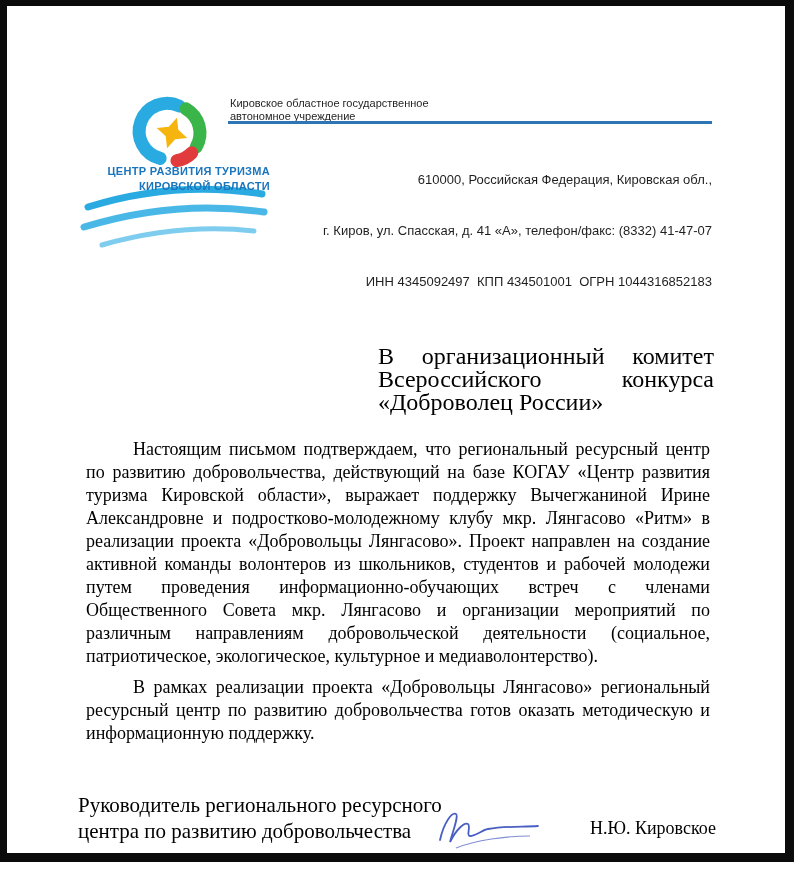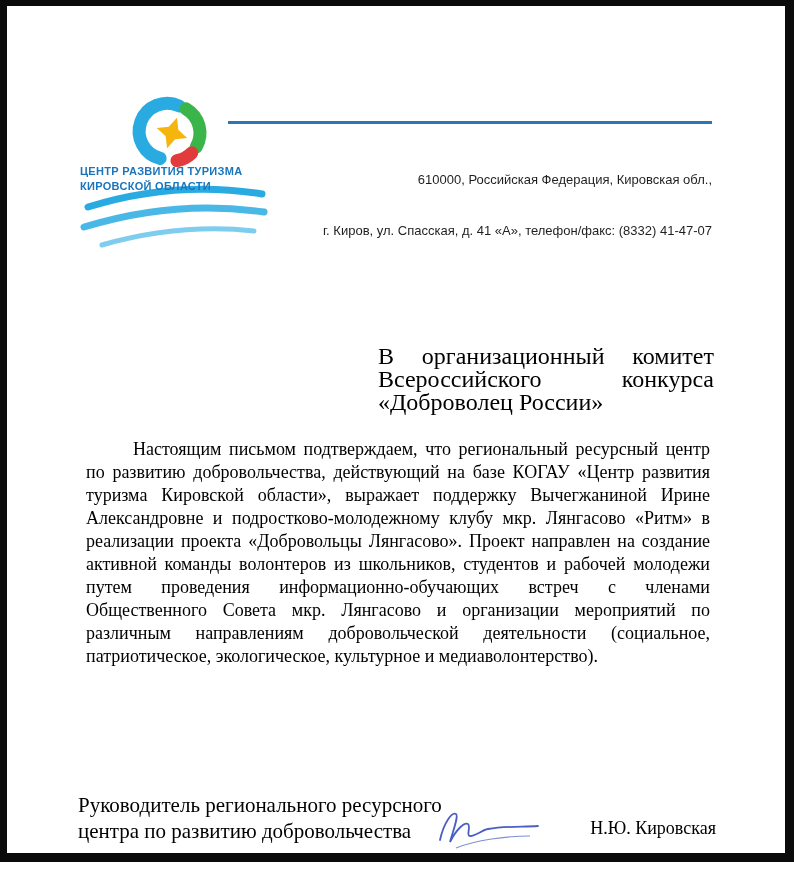--- a/index.html
+++ b/index.html
@@ -17,21 +17,21 @@
     box-sizing:border-box;
     border-style:solid;border-color:#0b0b0b;
     border-width:6px 9px 9px 7px;
     pointer-events:none;
   }
   
   .logo{position:absolute;left:80px;top:92px;width:190px;height:165px;}
   .logo svg{position:absolute;left:0;top:0;}
   .logo-text{
     position:absolute;left:0;top:72px;width:100%;
-    text-align:left;
+    text-align:right;
     font-family:"Liberation Sans", sans-serif;
     font-weight:bold;font-size:11px;line-height:15px;
     color:#1b75bc;letter-spacing:.3px;
     white-space:pre-line;
   }
   .org-ru,.org-en{
     position:absolute;top:97px;
     font-family:"Liberation Sans", sans-serif;
     font-size:11px;line-height:13px;color:#1f1f1f;
     white-space:pre-line;
@@ -89,38 +89,42 @@
       <path d="M 92 25 L 97 36 L 108 41 L 97 46 L 92 57 L 87 46 L 76 41 L 87 36 Z" fill="#f6b40e" transform="rotate(18 92 41)"></path>
 
       <path d="M 8 115 Q 95 88 182 102" fill="none" stroke="#29abe2" stroke-width="7" stroke-linecap="round"></path>
       <path d="M 4 135 Q 95 107 184 120" fill="none" stroke="#29abe2" stroke-width="7" stroke-linecap="round" opacity="0.85"></path>
       <path d="M 22 153 Q 100 131 174 139" fill="none" stroke="#29abe2" stroke-width="5" stroke-linecap="round" opacity="0.6"></path>
     </svg>
     <div class="logo-text">ЦЕНТР РАЗВИТИЯ ТУРИЗМА
 КИРОВСКОЙ ОБЛАСТИ</div>
   </div>
 
+  <div class="org-ru">Кировское областное государственное
+автономное учреждение</div>
   <div class="header-rule"></div>
 
   <div class="address">
     <div>610000, Российская Федерация, Кировская обл.,</div>
     <div>г. Киров, ул. Спасская, д. 41 «А», телефон/факс: (8332) 41-47-07</div>
+    <div>ИНН 4345092497  КПП 434501001  ОГРН 1044316852183</div>
   </div>
 
 
   <div class="recipient">В организационный комитет Всероссийского конкурса «Доброволец России»</div>
 
   <div class="body-text">
     <p>Настоящим письмом подтверждаем, что региональный ресурсный центр по развитию добровольчества, действующий на базе КОГАУ «Центр развития туризма Кировской области», выражает поддержку Вычегжаниной Ирине Александровне и подростково-молодежному клубу мкр. Лянгасово «Ритм» в реализации проекта «Добровольцы Лянгасово». Проект направлен на создание активной команды волонтеров из школьников, студентов и рабочей молодежи путем проведения информационно-обучающих встреч с членами Общественного Совета мкр. Лянгасово и организации мероприятий по различным направлениям добровольческой деятельности (социальное, патриотическое, экологическое, культурное и медиаволонтерство).</p>
+    <p>В рамках реализации проекта «Добровольцы Лянгасово» региональный ресурсный центр по развитию добровольчества готов оказать методическую и информационную поддержку.</p>
   </div>
 
   <div class="sig-row">
     <div class="sig-position">Руководитель регионального ресурсного
 центра по развитию добровольчества</div>
     <svg class="sig-image" viewBox="0 0 130 60">
       <path d="M14 44 C 18 26, 26 16, 30 18 C 33 20, 26 38, 24 46 C 30 34, 38 26, 42 28 C 45 30, 40 40, 44 40 C 50 40, 56 34, 62 33 C 80 30, 96 31, 112 30" fill="none" stroke="#4a5fc1" stroke-width="1.8" stroke-linecap="round"></path>
       <path d="M30 52 C 50 44, 80 40, 104 40" fill="none" stroke="#4a5fc1" stroke-width="1.2" opacity="0.7"></path>
     </svg>
-    <div class="sig-name">Н.Ю. Кировская</div>
+    <div class="sig-name">Н.Ю. Кировское</div>
   </div>
 
   <div class="scan-frame"></div>
 </div>
 
 </body></html>

